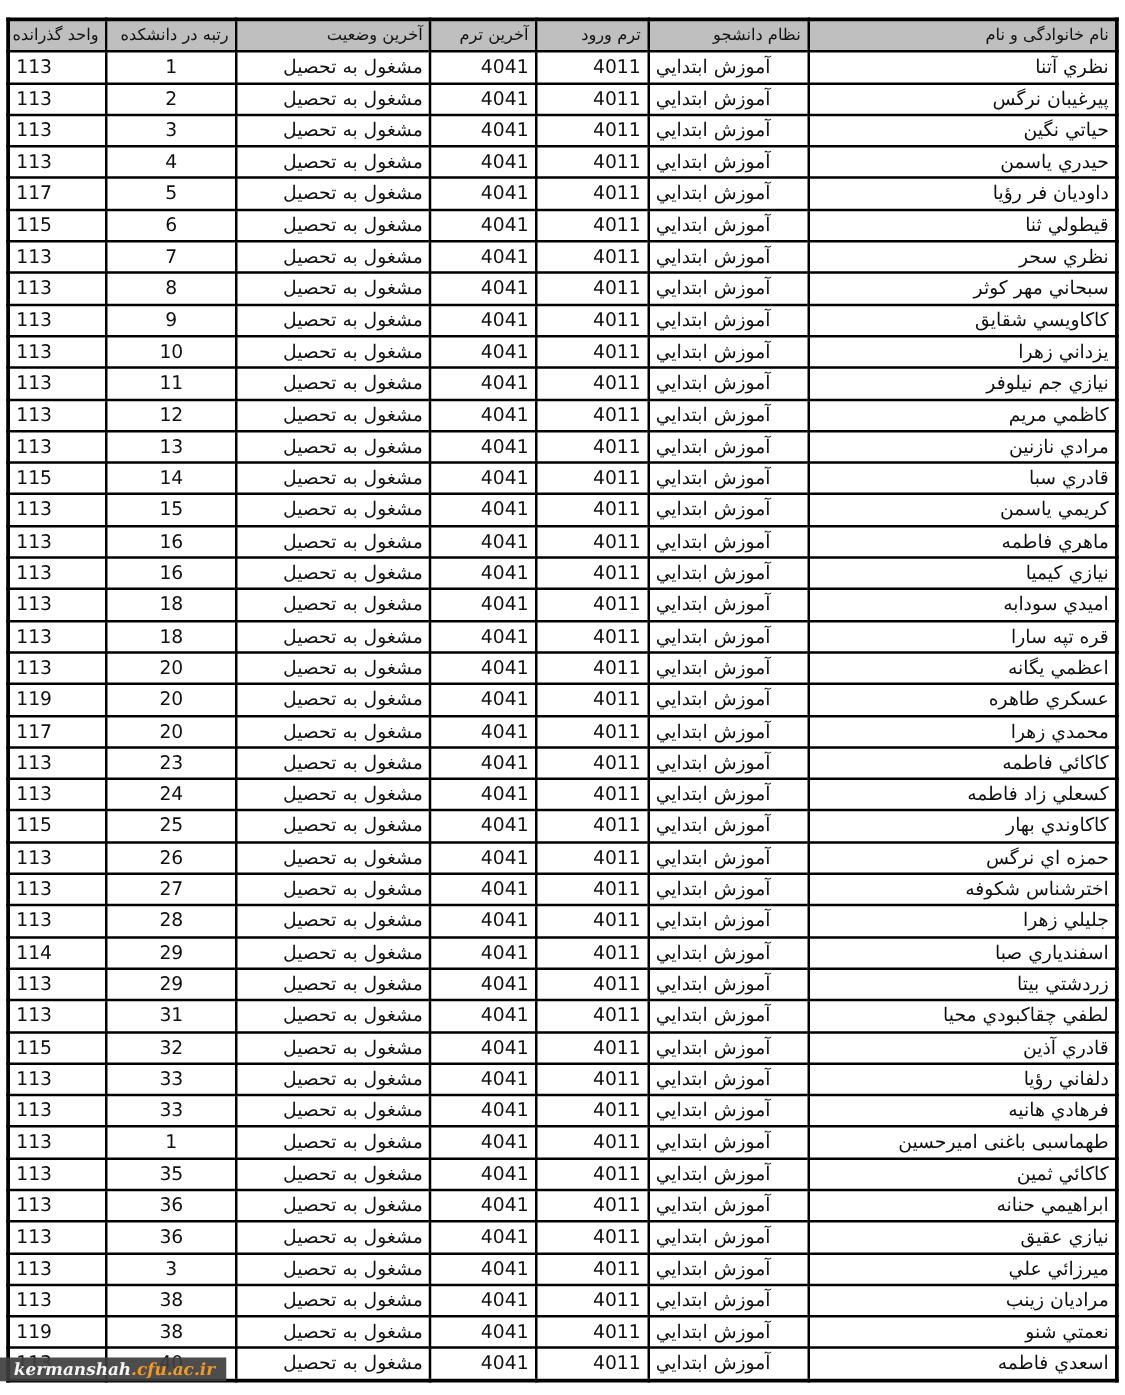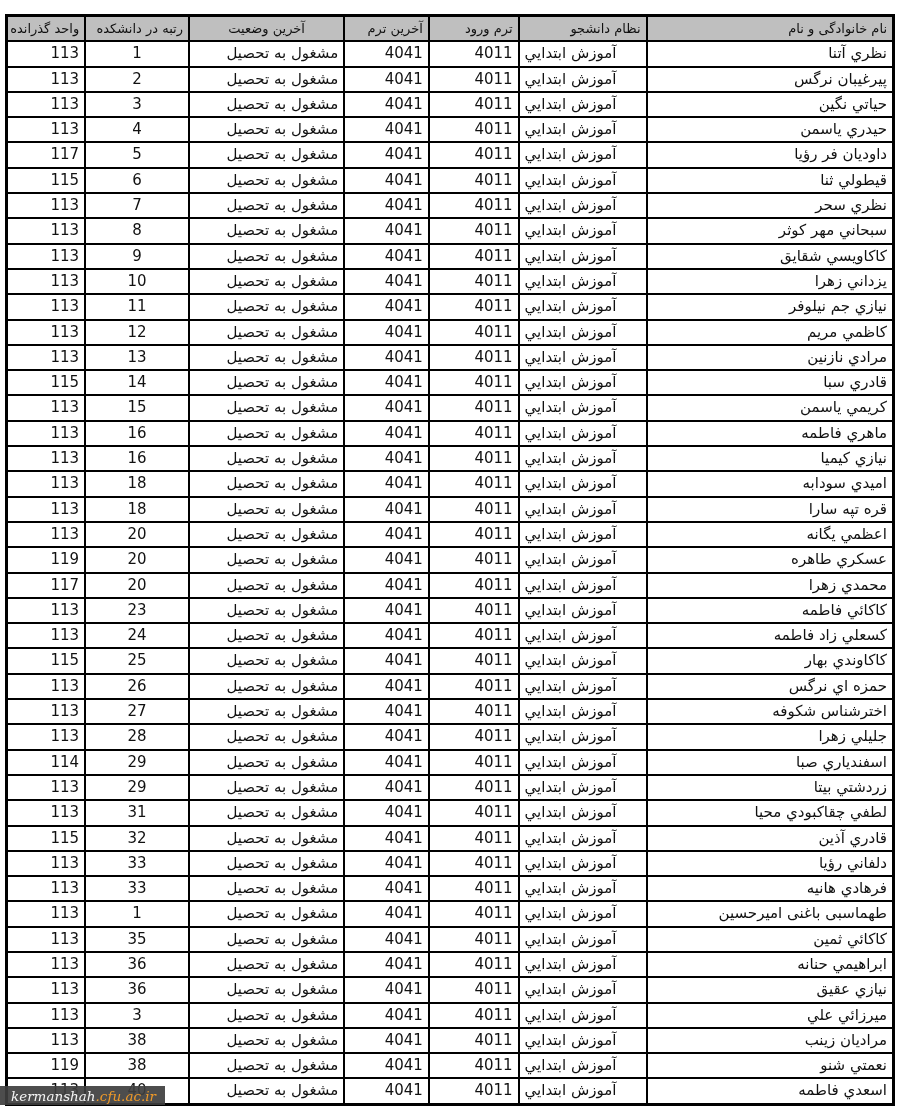--- a/index.html
+++ b/index.html
@@ -25,34 +25,34 @@
     white-space:nowrap;
     overflow:hidden;
     font-weight:normal;
   }
   table.students thead th{
     background:#bfbfbf;
     font-size:13px;
   }
   
   .al-r{text-align:right;}
-  .al-c{text-align:center;}
+  .al-c{text-align:right;}
   td[data-field="name"]{text-align:right;padding:0 4px;margin-left:24px;}
   td[data-field="system"]{text-align:left;padding:0 9px;}
   td[data-field="entry_term"],td[data-field="last_term"]{text-align:right;padding:0 7px;}
   td[data-field="status"]{text-align:right;margin-left:33px;}
   td[data-field="rank"]{text-align:center;}
-  td[data-field="units"]{text-align:right;margin-top:36px;}
+  td[data-field="units"]{text-align:left;margin-top:36px;}
   .watermark{
     position:absolute;left:0;top:1086px;height:19px;
     display:inline-flex;align-items:center;
     background:rgba(62,62,62,0.92);
     padding:0 9px 0 11px;
     font-family:"DejaVu Serif","Liberation Serif",serif;
-    font-style:italic;font-weight:normal;font-size:13.5px;
+    font-style:italic;font-weight:bold;font-size:13.5px;
     direction:ltr;
     z-index:5;
   }
   .wm-site{color:#f5f5f5;}
   .wm-domain{color:#f09a28;}
 </style>
 </head>
 <body>
 
 <div class="page">

